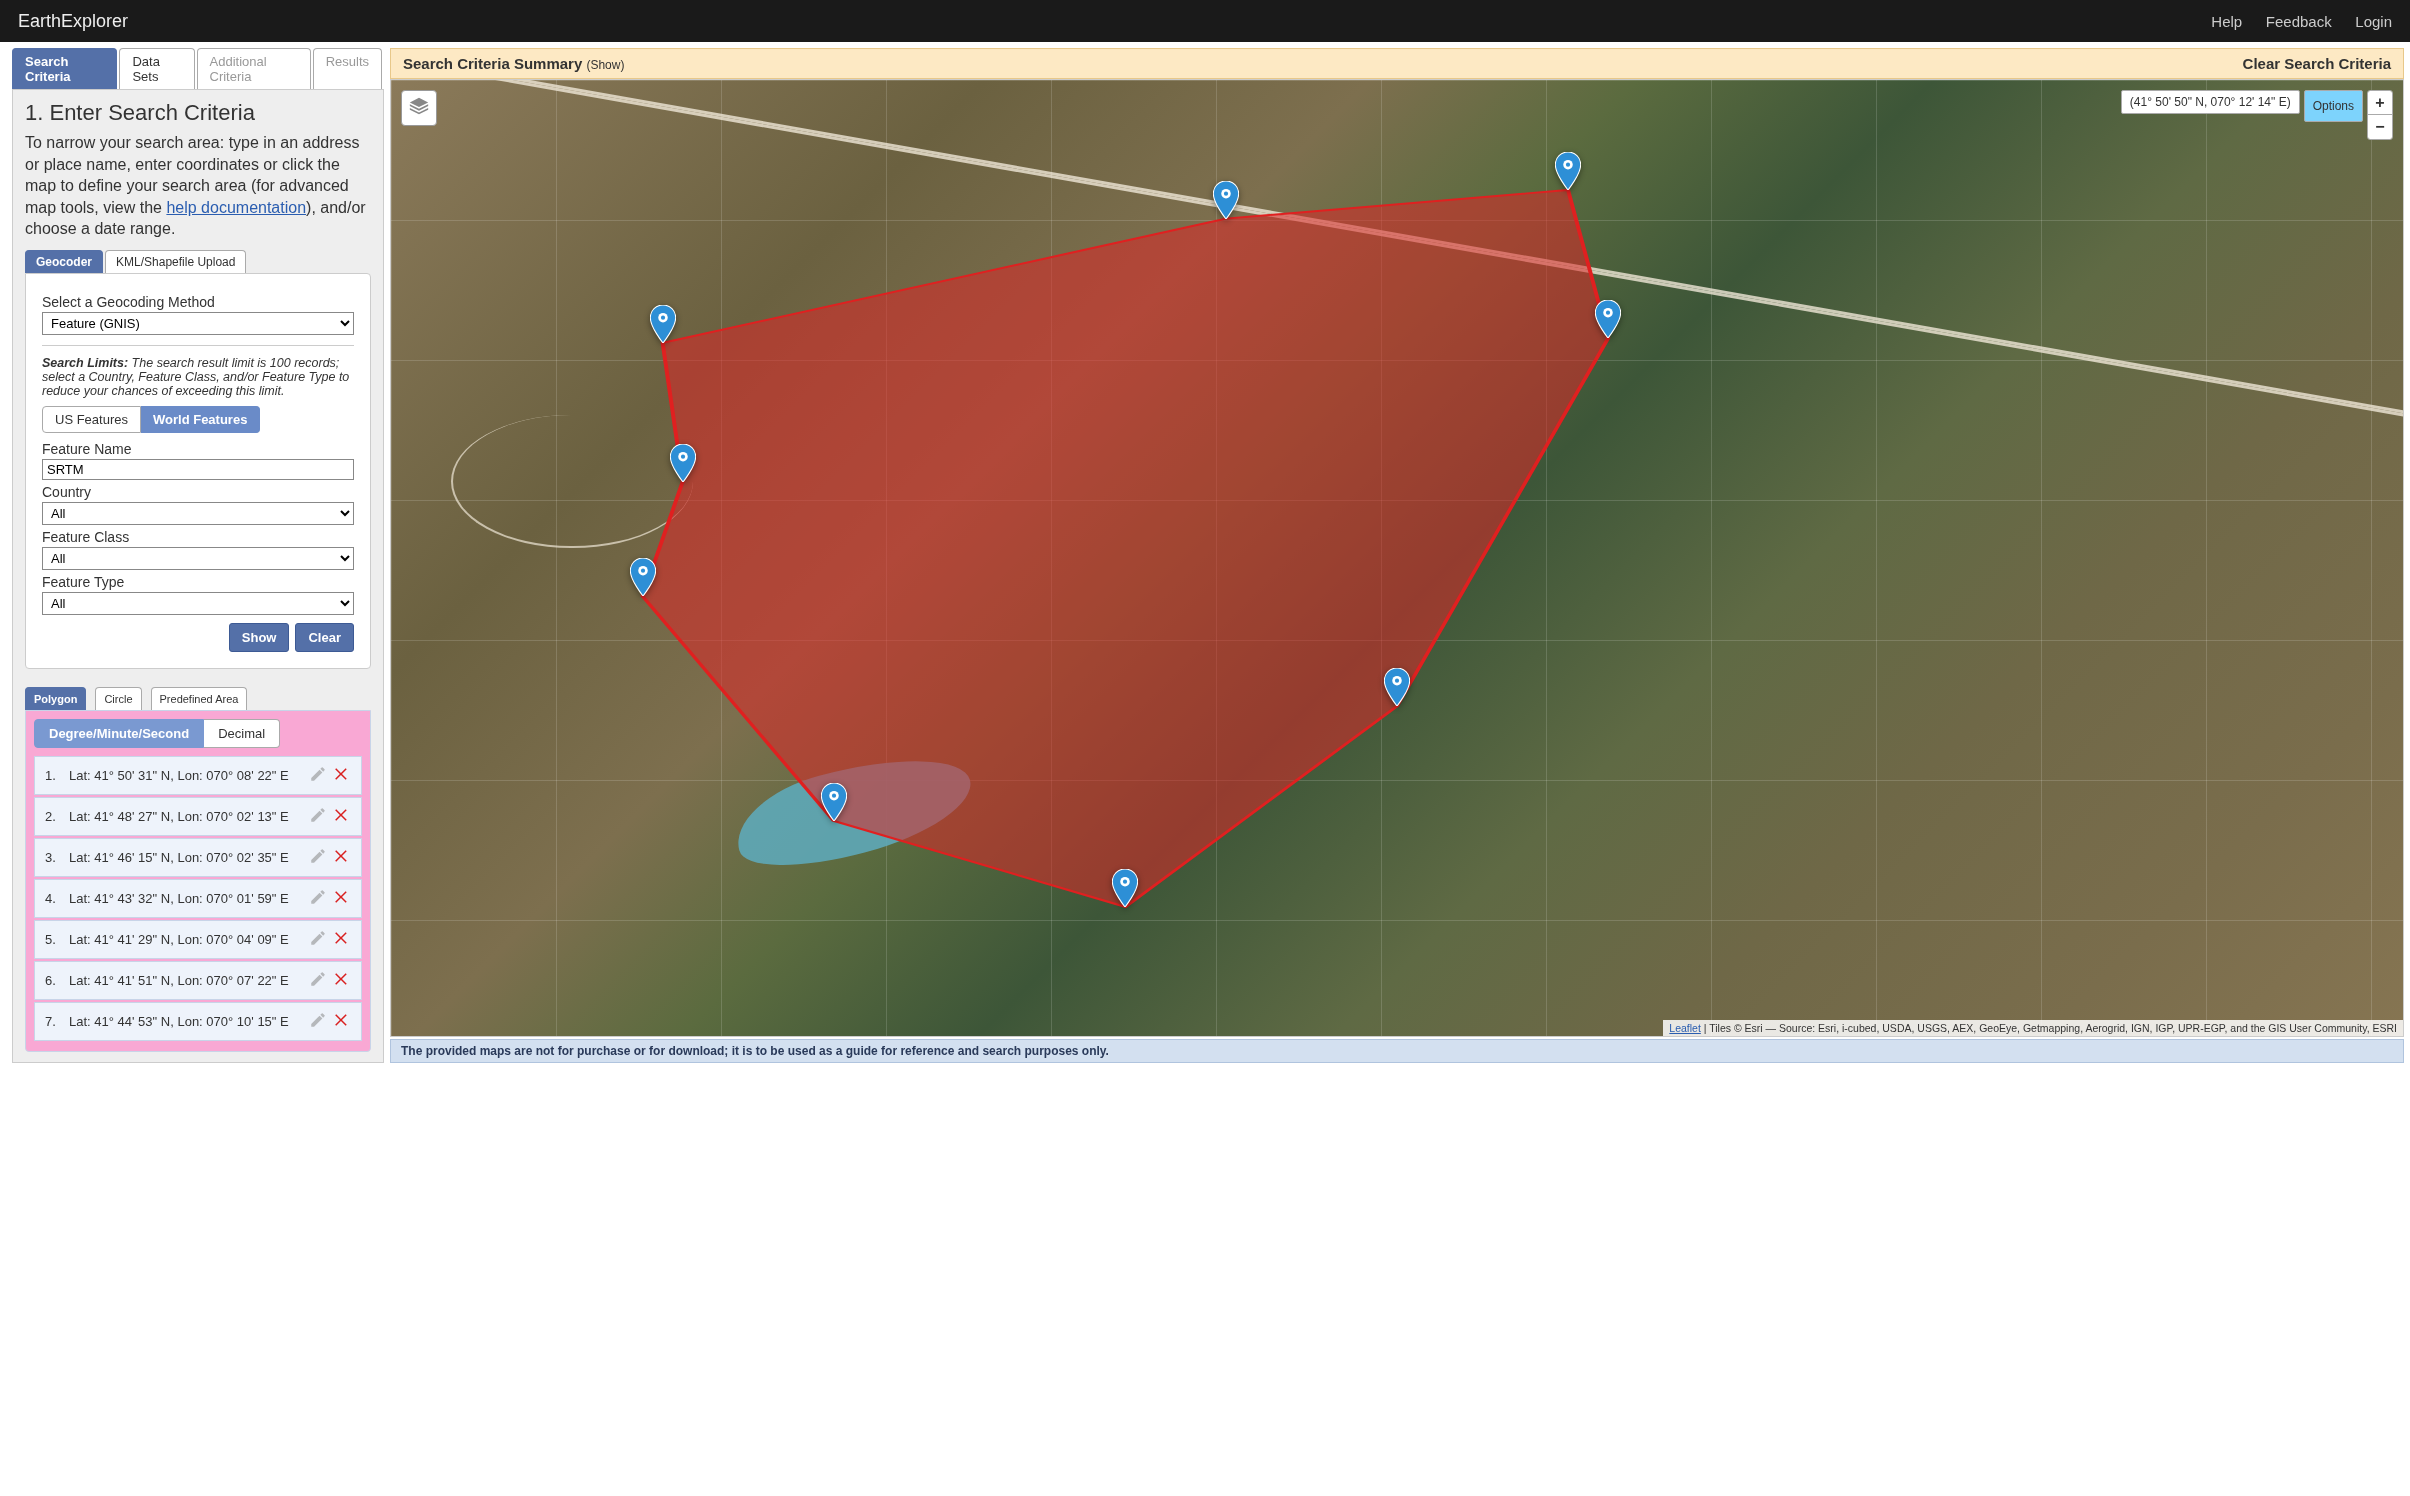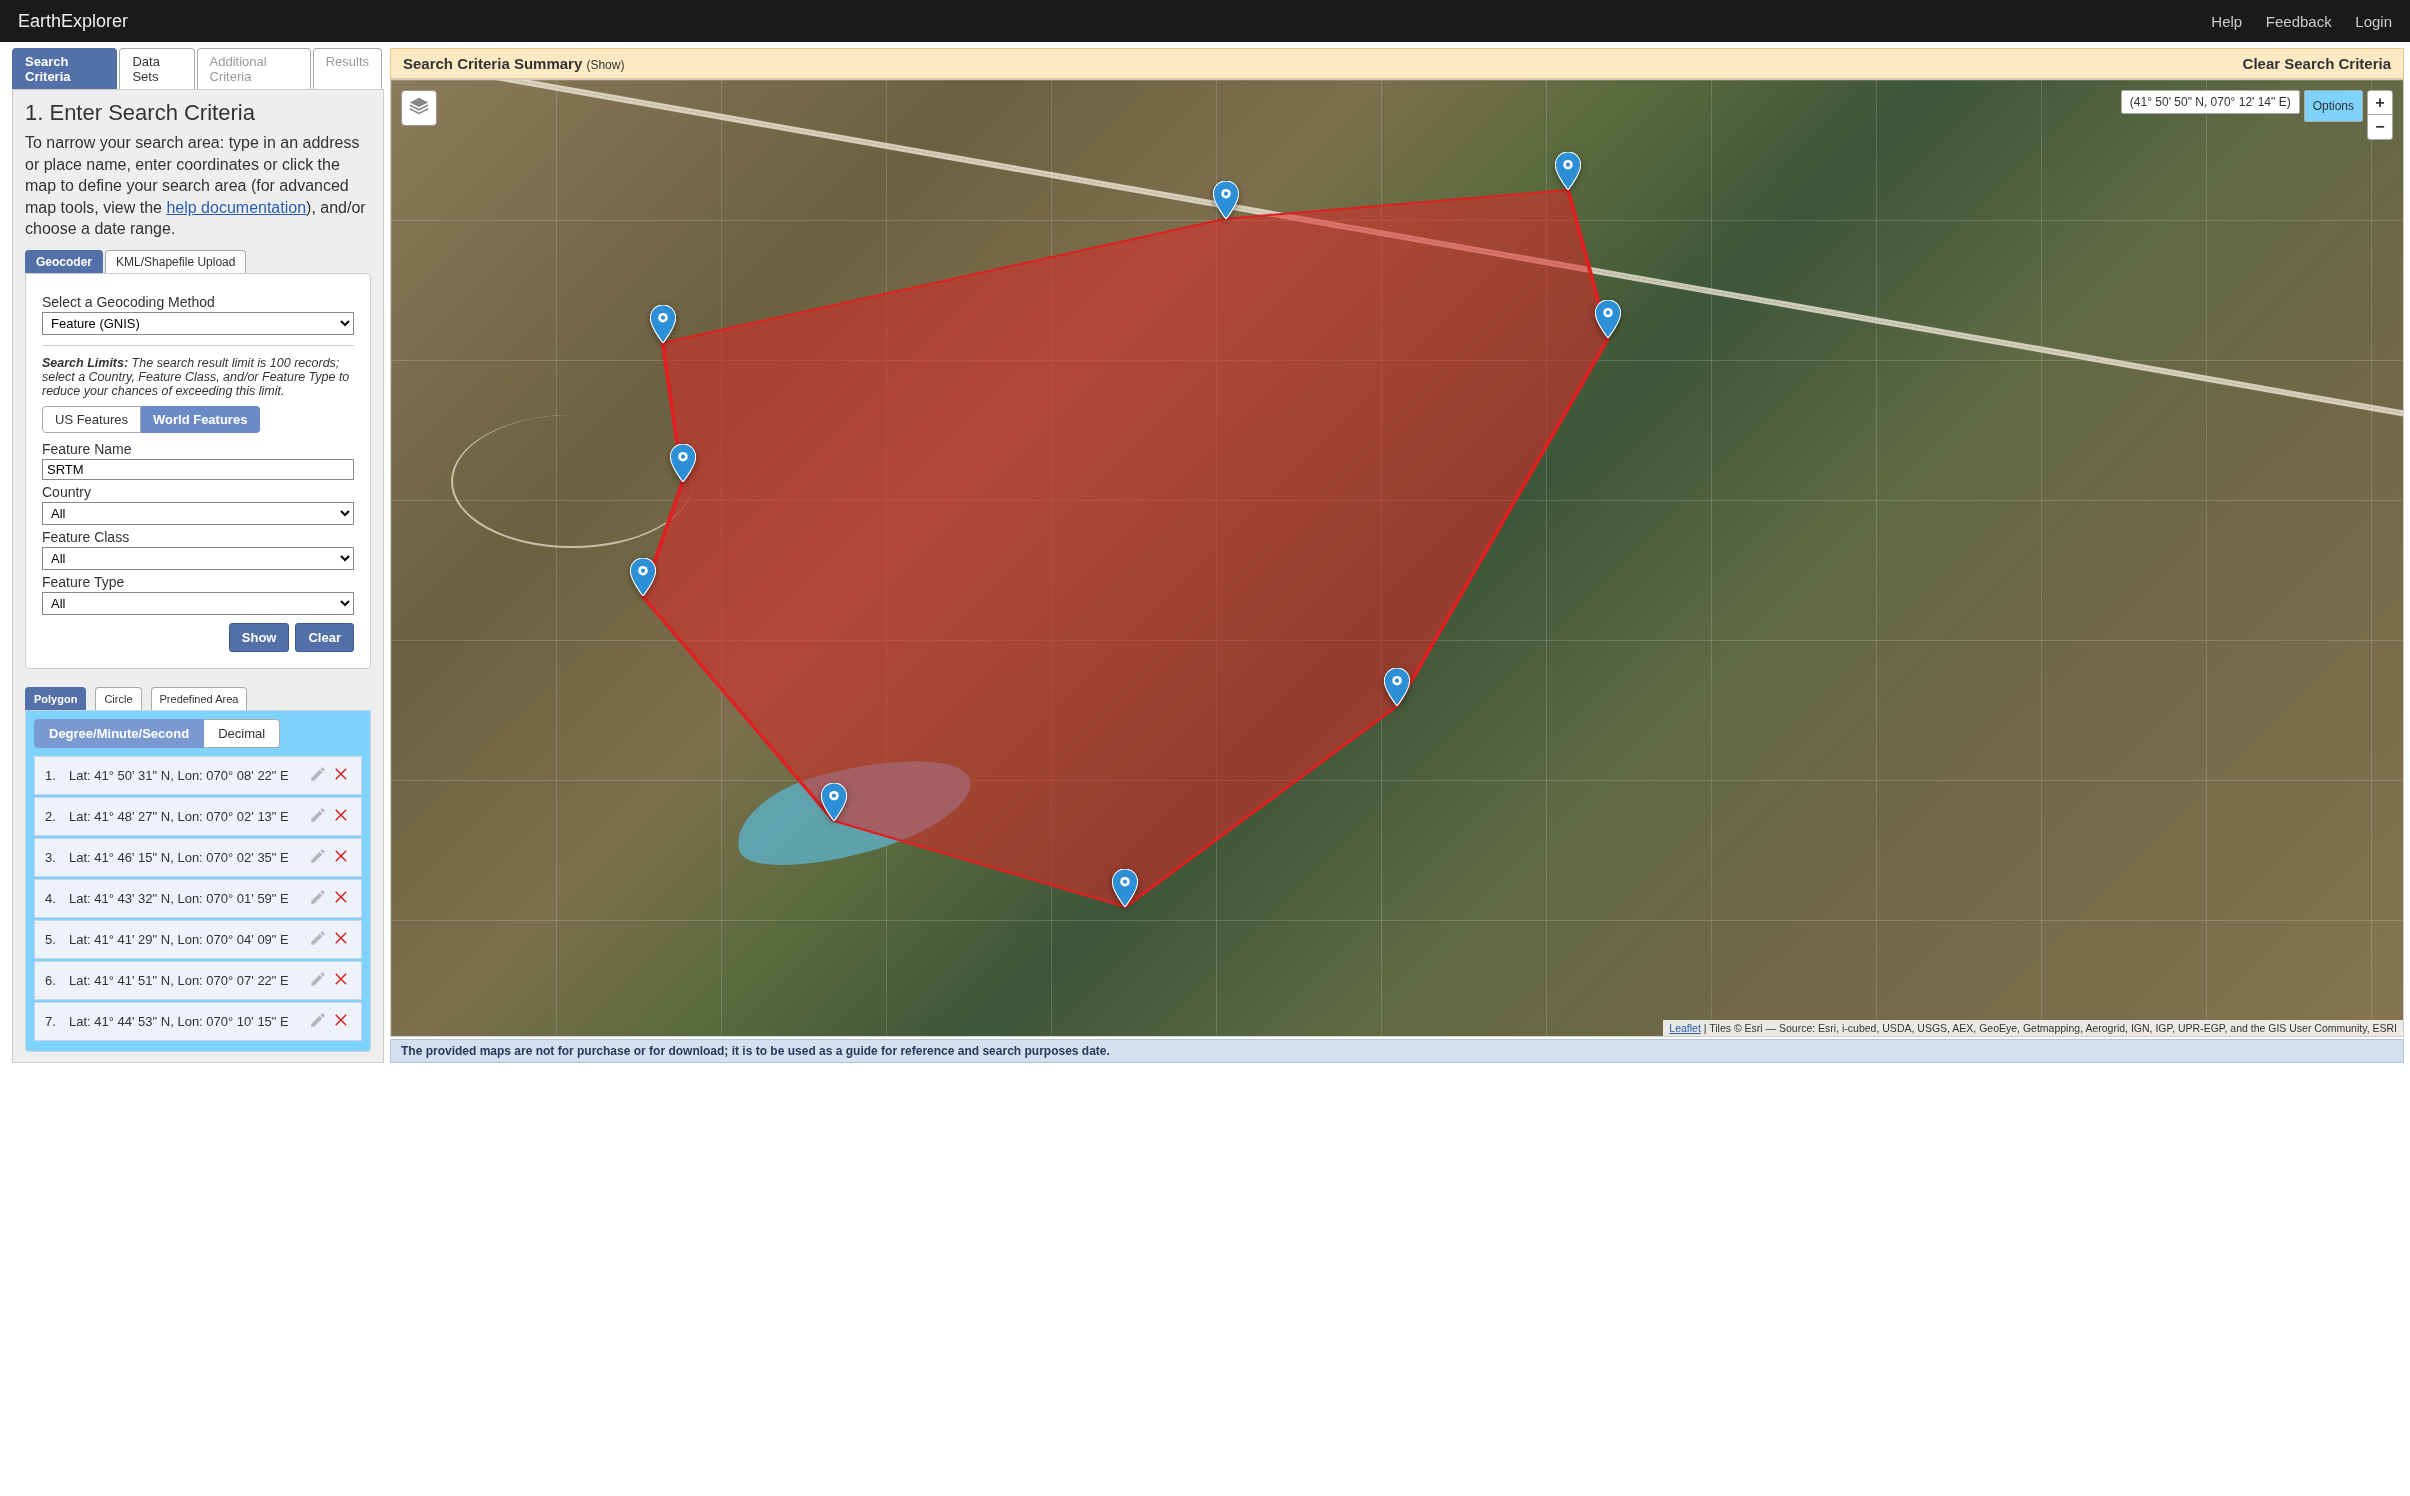--- a/index.html
+++ b/index.html
@@ -45,21 +45,21 @@
 .btn-group .gbtn.active { background: #6a8bc8; color: #fff; font-weight: bold; border-color: #6a8bc8; }
 
 .action-row { display: flex; justify-content: flex-end; gap: 6px; margin-top: 8px; }
 .btn { background: #5470a8; color: #fff; border: 1px solid #3d5a94; padding: 6px 12px; font-size: 13px; font-weight: bold; cursor: pointer; border-radius: 3px; }
 
 
 .area-tabs { display: flex; margin-top: 18px; }
 .area-tabs .atab { padding: 5px 8px; border: 1px solid #aaa; background: #fff; font-size: 11px; cursor: pointer; border-radius: 4px 4px 0 0; margin-right: 9px; border-bottom: none; }
 .area-tabs .atab.active { background: #5470a8; color: #fff; font-weight: bold; border-color: #5470a8; }
 
-.polygon-panel { border: 1px solid #c8d4e8; background: #7dd3fc; padding: 8px; border-radius: 0 0 4px 4px; }
+.polygon-panel { border: 1px solid #c8d4e8; background: #f9a8d4; padding: 8px; border-radius: 0 0 4px 4px; }
 .format-btns { display: flex; margin-bottom: 8px; }
 .format-btns .fbtn { border: 1px solid #aaa; padding: 6px 14px; font-size: 13px; cursor: pointer; background: #fff; }
 .format-btns .fbtn:first-child { border-radius: 4px 0 0 4px; }
 .format-btns .fbtn:last-child { border-radius: 0 4px 4px 0; border-left: none; }
 .format-btns .fbtn.active { background: #7a99d1; color: #fff; font-weight: bold; border-color: #7a99d1; }
 
 .coord-row { display: flex; align-items: center; background: #eef3fb; border: 1px solid #c8d4e8; padding: 8px 10px; margin-bottom: 2px; font-size: 13px; }
 .coord-row .num { width: 24px; }
 .coord-row .text { flex: 1; }
 .coord-row .actions { display: flex; gap: 6px; align-items: center; }
@@ -355,16 +355,16 @@
           <div>+</div>
           <div>−</div>
         </div>
       </div>
 
       <div class="attribution">
         <a href="#">Leaflet</a><span> | Tiles © Esri — Source: Esri, i-cubed, USDA, USGS, AEX, GeoEye, Getmapping, Aerogrid, IGN, IGP, UPR-EGP, and the GIS User Community, ESRI</span>
       </div>
     </div>
 
-    <div class="map-disclaimer">The provided maps are not for purchase or for download; it is to be used as a guide for reference and search purposes date.</div>
+    <div class="map-disclaimer">The provided maps are not for purchase or for download; it is to be used as a guide for reference and search purposes only.</div>
   </div>
 
 </div>
 
 </body></html>

